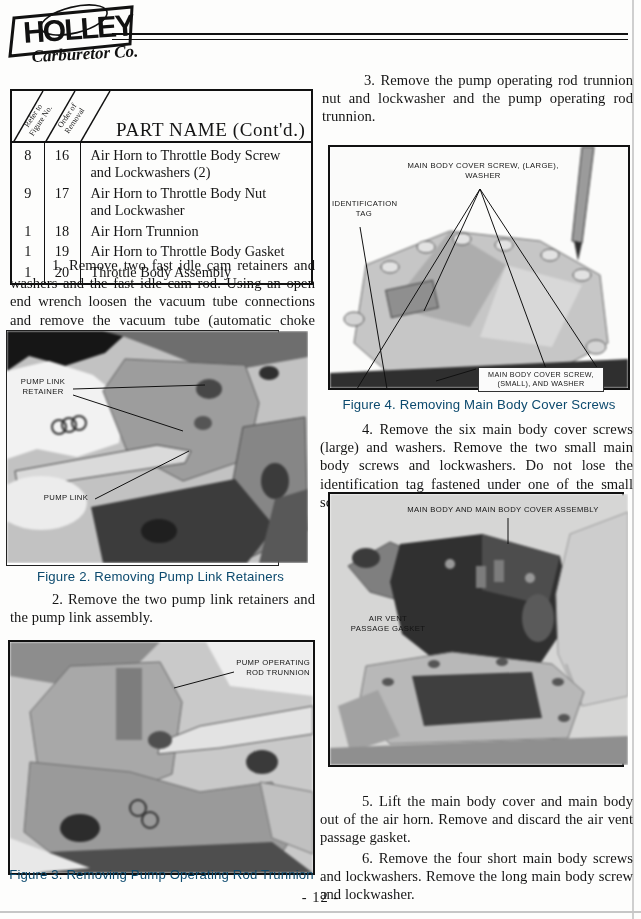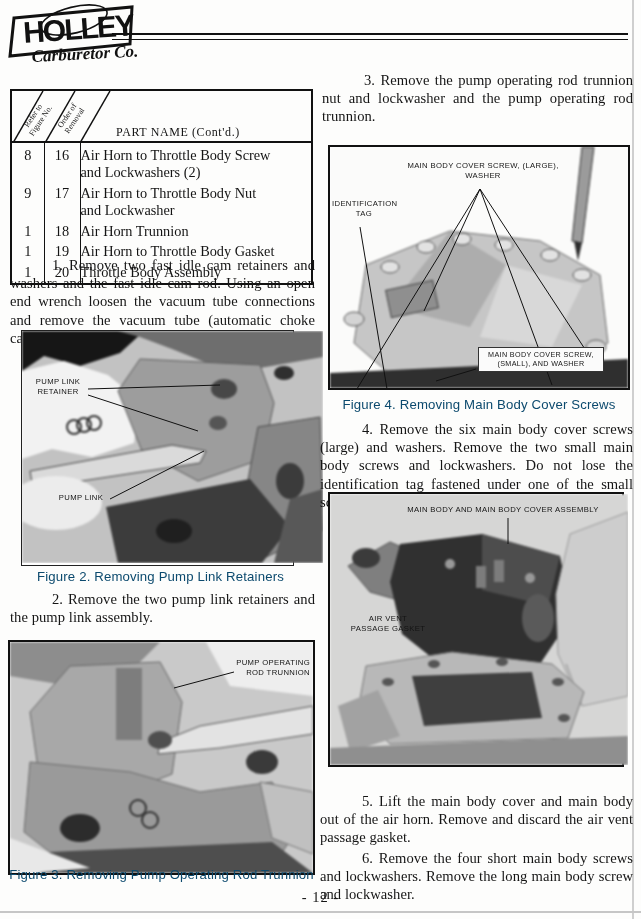--- a/index.html
+++ b/index.html
@@ -20,27 +20,27 @@
   
   .parts-table { position:absolute; left:10px; top:89px; width:303px; border:2px solid #111; background:#fdfdfc; }
   .pt-header { position:relative; height:52px; border-bottom:2px solid #111; overflow:hidden; }
   .pt-diag-svg { position:absolute; inset:0; }
   .pt-diag-label {
     position:absolute; font-size:8px; line-height:1.15; text-align:center;
     transform:rotate(-56deg); transform-origin:center; width:46px; white-space:pre-line;
   }
   .pt-diag-label.one { left:2px; top:18px; }
   .pt-diag-label.two { left:36px; top:18px; }
-  .pt-partname { position:absolute; left:104px; top:34px; font-size:12px; letter-spacing:0.6px; }
+  .pt-partname { position:absolute; left:104px; top:28px; font-size:19px; letter-spacing:0.6px; }
   .pt-body { display:table; width:100%; border-collapse:collapse; }
   .pt-row { display:table-row; }
   .pt-cell { display:table-cell; font-size:14.3px; line-height:1.22; padding:1px 0 2px 0; vertical-align:top; }
   .pt-cell.c1 { width:32px; text-align:center; border-right:1.5px solid #111; }
   .pt-cell.c2 { width:36px; text-align:center; border-right:1.5px solid #111; }
-  .pt-cell.c3 { white-space:pre-line; }
+  .pt-cell.c3 { padding-left:10px; white-space:pre-line; }
   .pt-body .pt-row:first-child .pt-cell { padding-top:4px; }
 
   
   .step {
     position:absolute; font-size:14.6px; line-height:1.25; text-align:justify;
     text-indent:42px; letter-spacing:0.05px; color:#151515;
   }
 
   
   .figure-box { position:absolute; background:#fff; }
@@ -121,21 +121,21 @@
       <div class="pt-row">
         <div class="pt-cell c1">1</div>
         <div class="pt-cell c2">20</div>
         <div class="pt-cell c3">Throttle Body Assembly</div>
       </div>
     </div>
   </div>
 
   <div class="step" style="left:10px; top:256px; width:305px;">1.  Remove two fast idle cam retainers and washers and the fast idle cam rod.  Using an open end wrench loosen the vacuum tube connections and remove the vacuum tube (automatic choke carburetor ONLY).</div>
 
-  <div class="figure-box thinborder" style="left:21px; top:330px; width:273px; height:236px;">
+  <div class="figure-box thinborder" style="left:6px; top:330px; width:273px; height:236px;">
     <svg width="301" height="232" viewBox="0 0 301 232">
       <g class="art">
         <rect width="301" height="232" fill="#c2c2c2"></rect>
         <path d="M0,0 H122 L98,22 L58,35 L22,25 L0,40 Z" fill="#161616"></path>
         <path d="M96,0 H301 V26 L210,42 L150,18 L118,6 Z" fill="#6e6e6e"></path>
         <path d="M0,40 L42,30 L86,44 L118,70 L112,112 L70,126 L30,118 L0,128 Z" fill="#f2f2f2"></path>
         <path d="M118,28 L238,34 L252,72 L240,128 L176,150 L120,120 L96,60 Z" fill="#9d9d9d" stroke="#5c5c5c" stroke-width="1"></path>
         <ellipse cx="202" cy="58" rx="13" ry="10" fill="#474747"></ellipse>
         <ellipse cx="196" cy="92" rx="9" ry="7" fill="#555555"></ellipse>
         <path d="M8,140 L150,114 L184,120 L178,132 L60,150 L10,152 Z" fill="#dadada" stroke="#444" stroke-width="1"></path>
@@ -220,21 +220,21 @@
         <line x1="150" y1="42" x2="222" y2="238"></line>
         <line x1="150" y1="42" x2="268" y2="222"></line>
         <line x1="30" y1="80" x2="58" y2="248"></line>
         <line x1="146" y1="222" x2="106" y2="234"></line>
       </g>
     </svg>
     <div class="photo-label" style="left:68px; top:14px; width:170px;">MAIN BODY COVER SCREW, (LARGE),
 WASHER</div>
     <div class="photo-label" style="left:2px; top:52px; width:64px;">IDENTIFICATION
 TAG</div>
-    <div class="photo-label boxed" style="left:148px; top:200px; width:126px; font-size:7.2px;">MAIN BODY COVER SCREW,
+    <div class="photo-label boxed" style="left:148px; top:220px; width:126px; font-size:7.2px;">MAIN BODY COVER SCREW,
 (SMALL), AND WASHER</div>
   </div>
   <div class="fig-caption" style="left:328px; top:397px; width:302px;">Figure 4.  Removing Main Body Cover Screws</div>
 
   <div class="step" style="left:320px; top:420px; width:313px;">4.  Remove the six main body cover screws (large) and washers.  Remove the two small main body screws and lockwashers.  Do not lose the identification tag fastened under one of the small screws.</div>
 
   <div class="figure-box bordered" style="left:328px; top:492px; width:296px; height:275px;">
     <svg width="298" height="271" viewBox="0 0 298 271">
       <g class="art">
         <rect width="298" height="271" fill="#d6d6d5"></rect>

